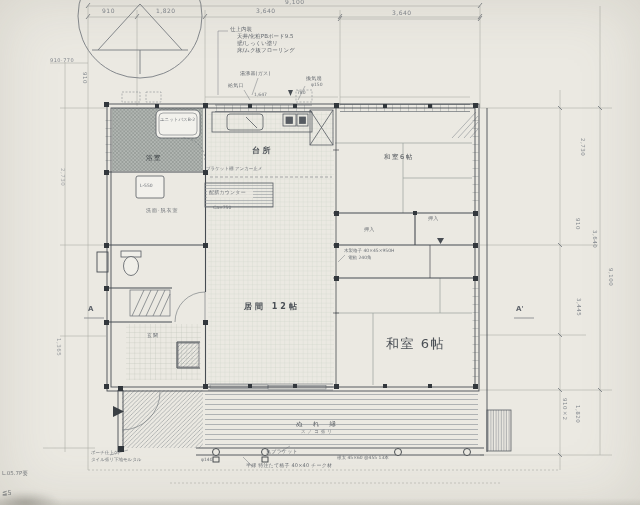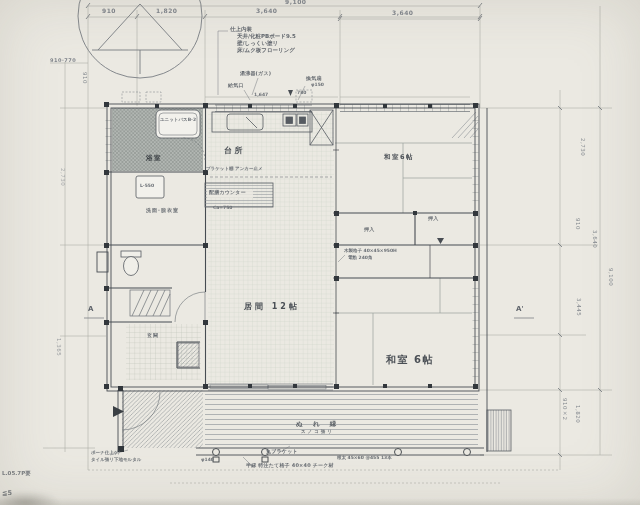--- a/index.html
+++ b/index.html
@@ -7,25 +7,25 @@
     position:relative;width:640px;height:505px;overflow:hidden;
     background:#ebe9e2;
     font-family:"DejaVu Sans",sans-serif;
     color:#5a5f66;
   }
   .paper::after{
     content:"";position:absolute;inset:0;pointer-events:none;
     box-shadow:inset 0 0 60px rgba(120,115,100,.18);
   }
   svg{position:absolute;left:0;top:0;}
-  .lbl{position:absolute;font-size:6px;line-height:1.1;white-space:nowrap;color:#5f646b;font-weight:bold;}
+  .lbl{position:absolute;font-size:6px;line-height:1.1;white-space:nowrap;color:#5f646b;}
   .dim{font-size:6px;color:#80858c;letter-spacing:.5px;}
   .dimv{position:absolute;font-size:5.5px;color:#84898f;writing-mode:vertical-rl;text-orientation:mixed;letter-spacing:.5px;white-space:nowrap;}
   .room{font-size:8px;font-weight:bold;letter-spacing:2.5px;color:#4a4f55;}
-  .room-sm{font-size:6.5px;font-weight:bold;letter-spacing:1.5px;color:#4a4f55;}
+  .room-sm{font-size:6.5px;font-weight:normal;letter-spacing:1.5px;color:#4a4f55;}
   .note{font-size:5px;color:#666b71;letter-spacing:.2px;}
   .note-xs{font-size:4.5px;color:#6d7278;}
   .hand{font-size:5.5px;color:#7a7e82;}
   .spec{font-size:5.5px;color:#61666d;line-height:1.25;}
   .deck-lbl{font-size:6.5px;letter-spacing:4px;color:#5c6167;}
 </style>
 </head>
 <body>
 
 <div class="paper">
@@ -319,24 +319,24 @@
   <div class="lbl note" style="left:306px;top:76px">換気扇</div>
   <div class="lbl note-xs" style="left:311px;top:83px">φ150</div>
   <div class="lbl note-xs" style="left:254px;top:93px">1,647</div>
   <div class="lbl note-xs" style="left:297px;top:91px">780</div>
 
   <div class="lbl room-sm" style="left:146px;top:155px;color:#33383d">浴室</div>
   <div class="lbl note-xs" style="left:160px;top:118px">ユニットバスB-2</div>
   <div class="lbl note-xs" style="left:140px;top:184px">L-550</div>
   <div class="lbl note" style="left:146px;top:208px;letter-spacing:1px">洗面·脱衣室</div>
   <div class="lbl note" style="left:147px;top:333px;letter-spacing:1px">玄関</div>
-  <div class="lbl room" style="left:224px;top:147px">台所</div>
+  <div class="lbl room" style="left:252px;top:147px">台所</div>
   <div class="lbl room" style="left:244px;top:303px;letter-spacing:3px">居間 12帖</div>
   <div class="lbl room-sm" style="left:384px;top:154px">和室6帖</div>
-  <div class="lbl room-sm" style="left:386px;top:354px;font-size:10px">和室 6帖</div>
+  <div class="lbl room-sm" style="left:386px;top:337px;font-size:13px">和室 6帖</div>
   <div class="lbl note" style="left:364px;top:227px">押入</div>
   <div class="lbl note" style="left:428px;top:216px">押入</div>
 
   <div class="lbl note" style="left:209px;top:190px">配膳カウンター</div>
   <div class="lbl note-xs" style="left:213px;top:206px">Ca=750</div>
   <div class="lbl note-xs" style="left:206px;top:167px">ブラケット棚 アンカー止メ</div>
 
   <div class="lbl note-xs" style="left:344px;top:249px">木製格子 40×45×950H</div>
   <div class="lbl note-xs" style="left:348px;top:256px">電動 240角</div>
 

